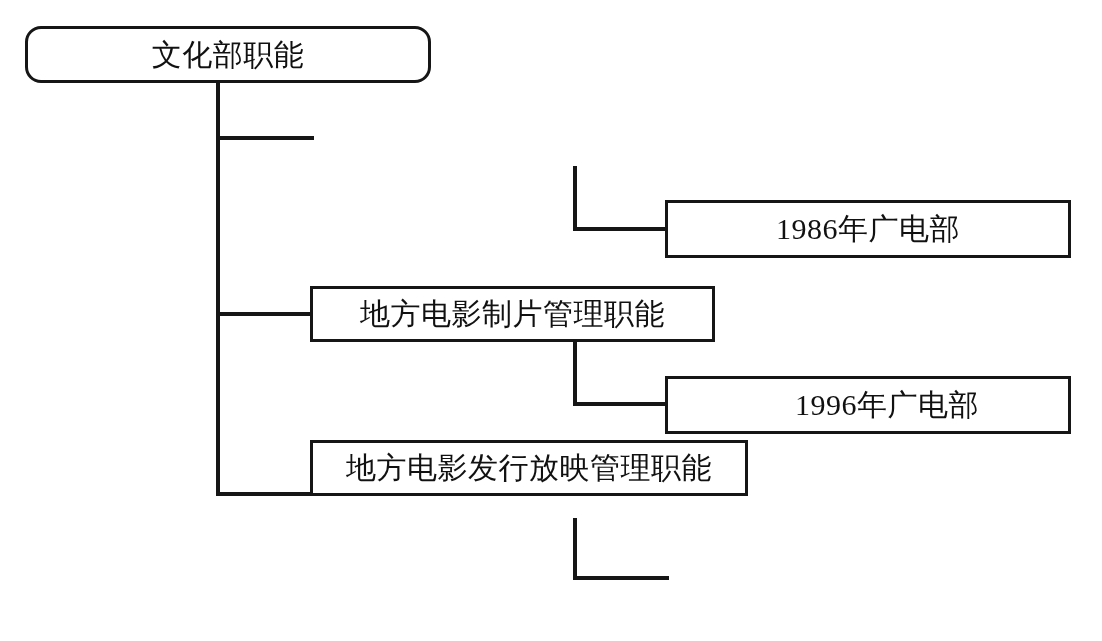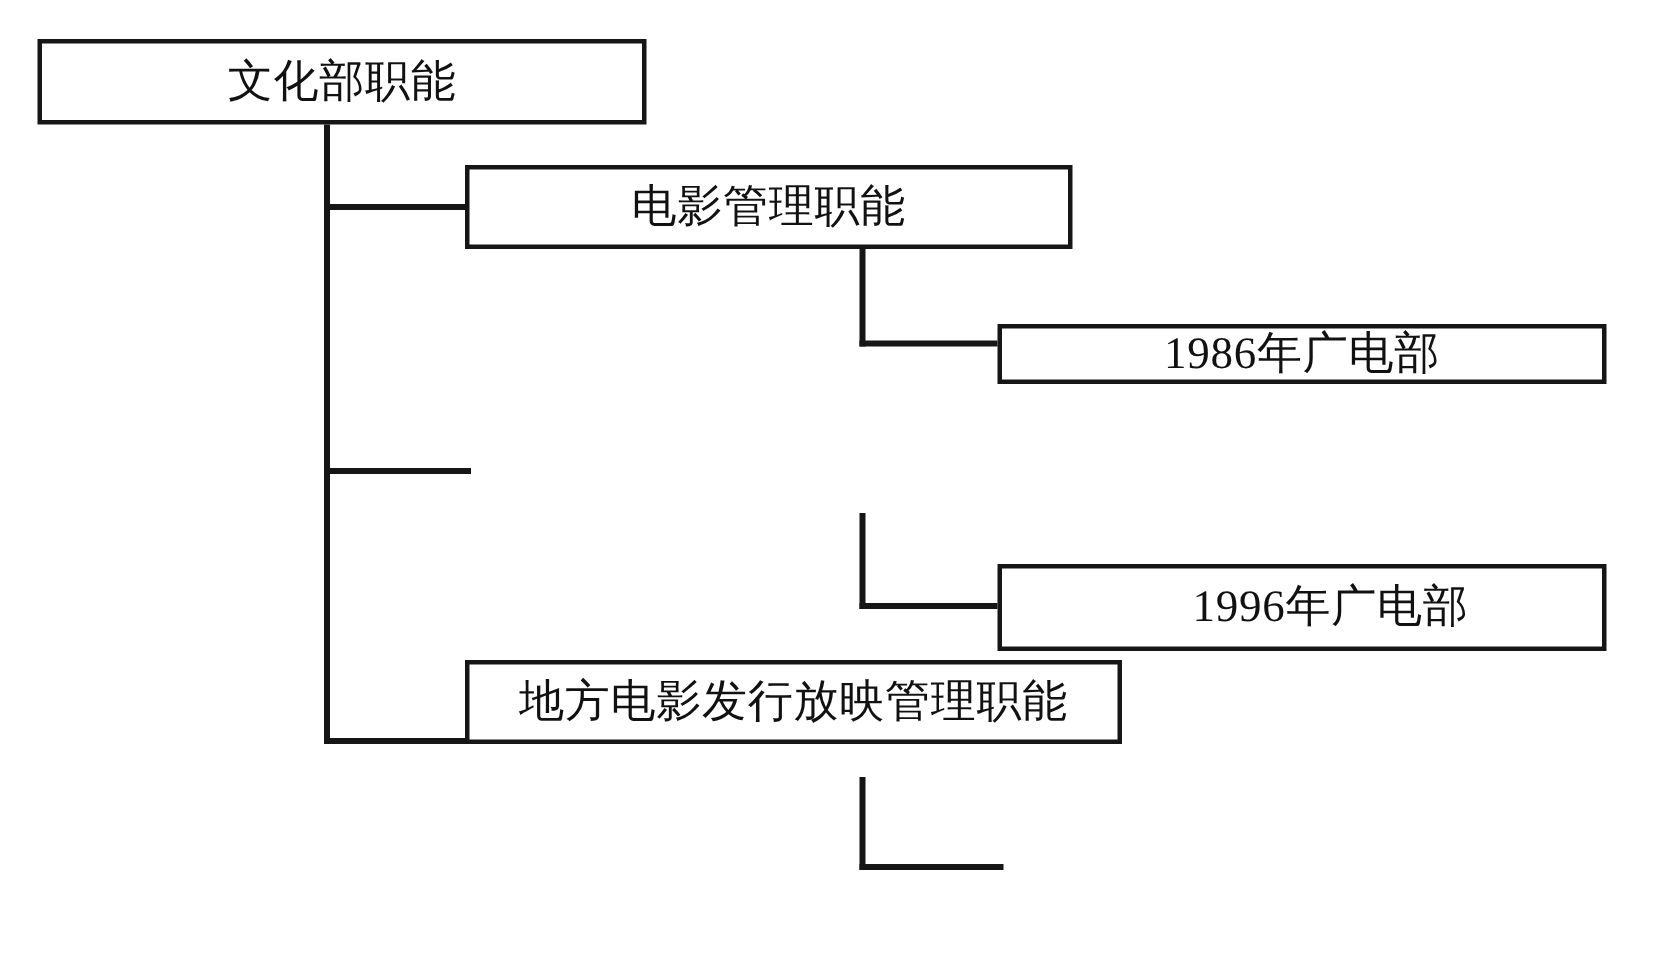--- a/index.html
+++ b/index.html
@@ -67,32 +67,32 @@
 
   <div class="connector vertical" style="left:573px; top:166px; height:65px;"></div>
   <div class="connector horizontal" style="left:573px; top:227px; width:96px;"></div>
 
   <div class="connector vertical" style="left:573px; top:342px; height:64px;"></div>
   <div class="connector horizontal" style="left:573px; top:402px; width:96px;"></div>
 
   <div class="connector vertical" style="left:573px; top:518px; height:62px;"></div>
   <div class="connector horizontal" style="left:573px; top:576px; width:96px;"></div>
 
-  <div class="node-box" style="left:25px; top:26px; width:406px; height:57px;">
+  <div class="node-box" style="left:25px; top:26px; width:406px; height:57px;border-radius:16px;">
     <span class="node-label">文化部职能</span>
   </div>
 
-  <div class="node-box" style="left:310px; top:110px; width:405px; height:56px;">
-    <span class="node-label">电影管理职能</span>
-  </div>
 
-  <div class="node-box" style="left:665px; top:200px; width:406px; height:40px;margin-top:16px;">
+  <div class="node-box" style="left:665px; top:200px; width:406px; height:58px;">
     <span class="node-label numeric-lead">1986年广电部</span>
   </div>
 
+  <div class="node-box" style="left:310px; top:286px; width:405px; height:56px;">
+    <span class="node-label">地方电影制片管理职能</span>
+  </div>
 
   <div class="node-box" style="left:665px; top:376px; width:406px; height:58px;padding-left:38px;">
     <span class="node-label numeric-lead">1996年广电部</span>
   </div>
 
   <div class="node-box" style="left:310px; top:440px; width:438px; height:56px;">
     <span class="node-label">地方电影发行放映管理职能</span>
   </div>
 
 

